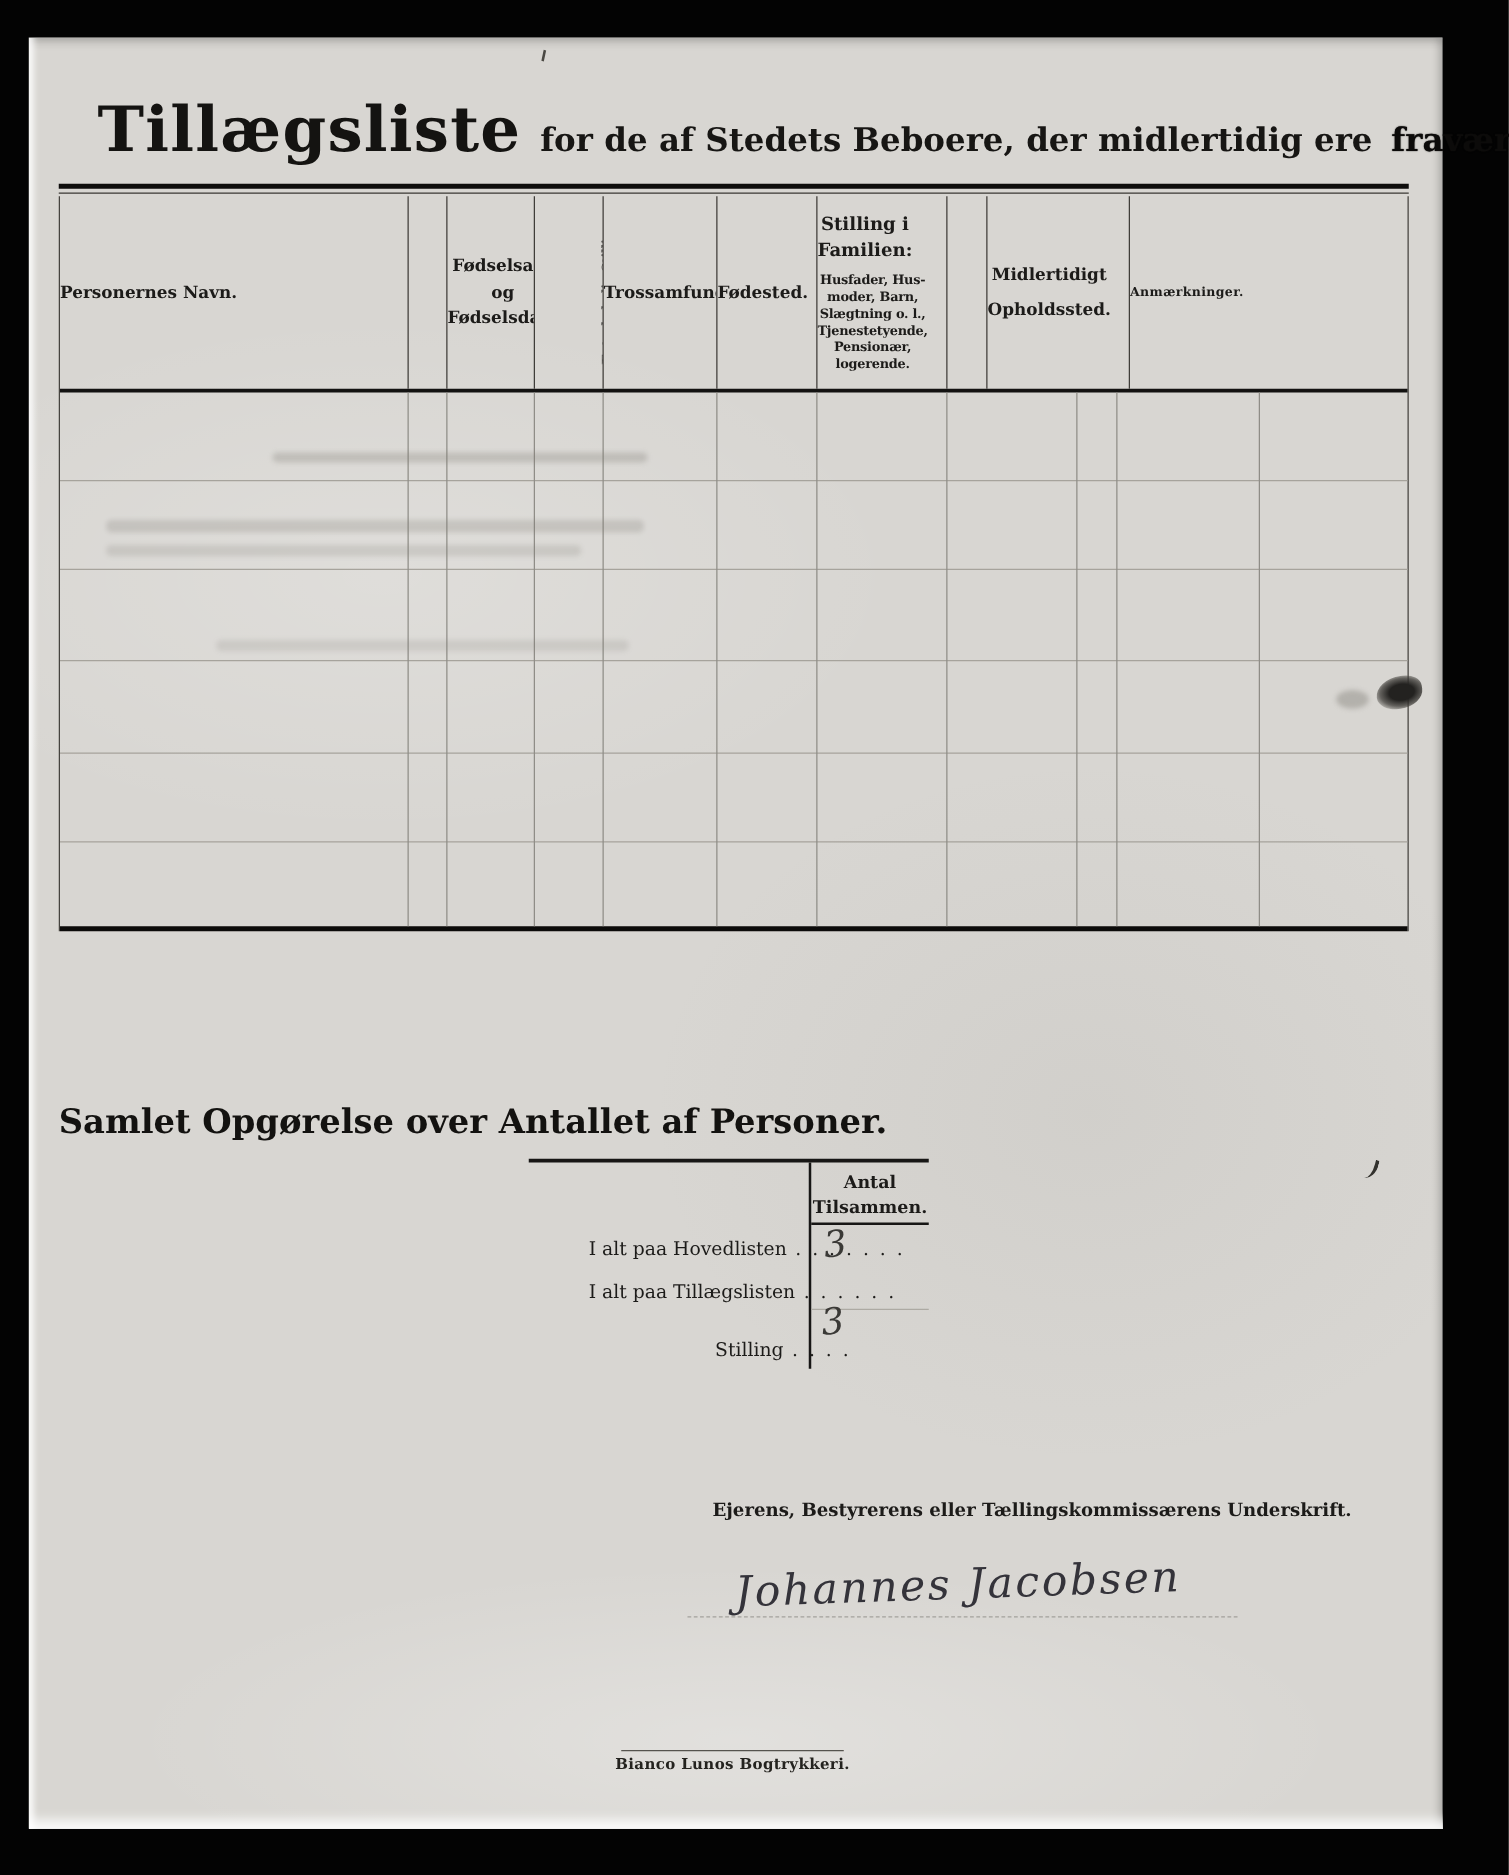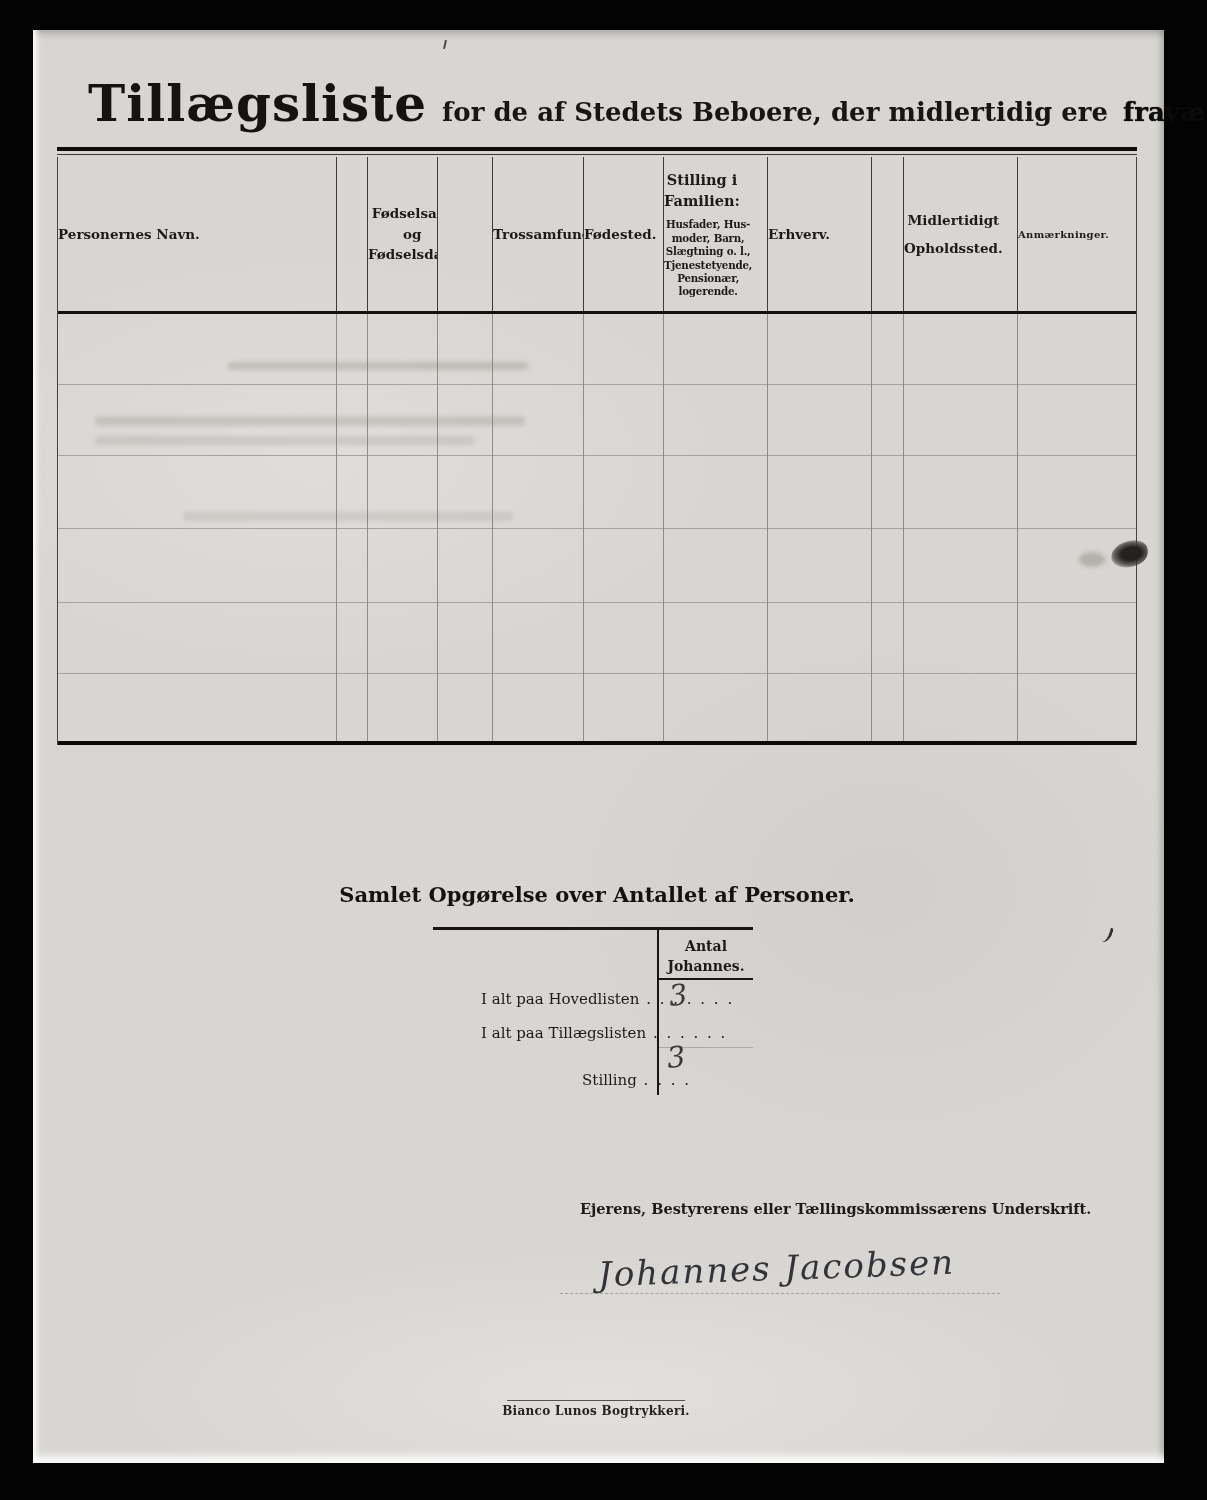--- a/index.html
+++ b/index.html
@@ -3,21 +3,21 @@
 <meta charset="utf-8">
 <style>
   html,body{margin:0;padding:0;}
   body{
     width:1207px;height:1500px;position:relative;overflow:hidden;
     background:#030303;
     font-family:"DejaVu Serif","Liberation Serif",serif;
     color:#1c1b19;
   }
   .paper{
-    position:absolute;left:33px;top:30px;width:1131px;height:1433px;
+    position:absolute;left:23px;top:30px;width:1131px;height:1433px;
     background:
       radial-gradient(ellipse 600px 300px at 25% 30%, rgba(255,255,255,.18), rgba(255,255,255,0) 70%),
       radial-gradient(ellipse 500px 400px at 75% 60%, rgba(150,148,142,.10), rgba(150,148,142,0) 70%),
       radial-gradient(ellipse 700px 200px at 50% 95%, rgba(255,255,255,.25), rgba(255,255,255,0) 70%),
       #d8d6d2;
     box-shadow:
       inset 7px 0 5px -3px rgba(255,255,255,.85),
       inset 0 -12px 9px -5px rgba(255,255,255,.9),
       inset -5px 0 7px -3px rgba(0,0,0,.28),
       inset 0 8px 8px -5px rgba(0,0,0,.22);
@@ -43,22 +43,22 @@
   .multiline{white-space:pre-line;}
   .vtext{transform:rotate(-90deg);white-space:pre-line;width:max-content;text-align:center;
     font-weight:700;font-size:10px;line-height:1.35;letter-spacing:-.2px;}
   .stilling-head{font-weight:700;font-size:14.5px;line-height:1.45;margin-bottom:7px;}
   .stilling-sub{font-weight:700;font-size:10.3px;line-height:1.3;letter-spacing:-.2px;}
   .tbody{position:relative;border-bottom:4px solid #0c0b0a;}
   .body-row{border-bottom:1px solid #a6a39c;}
   .body-row.last{border-bottom:none;}
   .vline{position:absolute;top:0;bottom:0;width:1px;background:#8f8d87;}
   
-  .summary-heading{position:absolute;left:24px;width:1080px;top:852px;text-align:center;
-    font-size:21px;font-weight:700;color:#131210;}
+  .summary-heading{position:absolute;left:24px;width:1080px;top:852px;text-align:left;
+    font-size:27px;font-weight:700;color:#131210;}
   .summary-table{position:absolute;left:400px;top:897px;width:320px;height:170px;
     border-top:3px solid #171615;}
   .sum-vline{position:absolute;left:224px;top:0;width:2px;height:165px;background:#171615;}
   .antal-header{position:absolute;left:226px;width:94px;top:7px;text-align:center;
     font-weight:700;font-size:14px;line-height:1.4;}
   .antal-underline{position:absolute;left:226px;width:94px;top:48px;border-top:2px solid #171615;}
   .sum-row{position:absolute;left:2px;font-weight:400;font-size:15px;white-space:nowrap;margin-left:46px;}
   .sum-row1{top:60px;}
   .sum-row2{top:94px;}
   .sum-row3{top:141px;width:210px;text-align:right;}
@@ -133,23 +133,20 @@
       </div>
       <div class="hcell c7">
         <div class="stilling-head multiline">Stilling i
 Familien:</div>
         <div class="stilling-sub multiline">Husfader, Hus-
 moder, Barn,
 Slægtning o. l.,
 Tjenestetyende,
 Pensionær,
 logerende.</div>
-      </div>
-      <div class="hcell c8">
-        <div class="hlabel">Erhverv.</div>
       </div>
       <div class="hcell c9">
         <div class="vtext">Døvstum (D), Blind (B), Aands-
 svag (A), Sindssyg (S).</div>
       </div>
       <div class="hcell c10">
         <div class="hlabel multiline" style="line-height:2.1;">Midlertidigt
 Opholdssted.</div>
       </div>
       <div class="hcell c11">
@@ -182,21 +179,21 @@
   <div class="streak s4"></div>
   <div class="ink-blot"></div>
   <div class="ink-smudge"></div>
   <div class="comma-mark"></div>
 
   <div class="summary-heading">Samlet Opgørelse over Antallet af Personer.</div>
 
   <div class="summary-table">
     <div class="sum-vline"></div>
     <div class="antal-header multiline">Antal
-Johannes.</div>
+Tilsammen.</div>
     <div class="antal-underline"></div>
     <div class="sum-row sum-row1">
       <span>I alt paa Hovedlisten</span><span class="sum-dots"> . . . . . . .</span>
     </div>
     <div class="sum-row sum-row2">
       <span>I alt paa Tillægslisten</span><span class="sum-dots">  . . . . . .</span>
     </div>
     <div class="faint-line"></div>
     <div class="sum-row sum-row3">
       <span>Stilling</span><span class="sum-dots"> . . . .</span>

